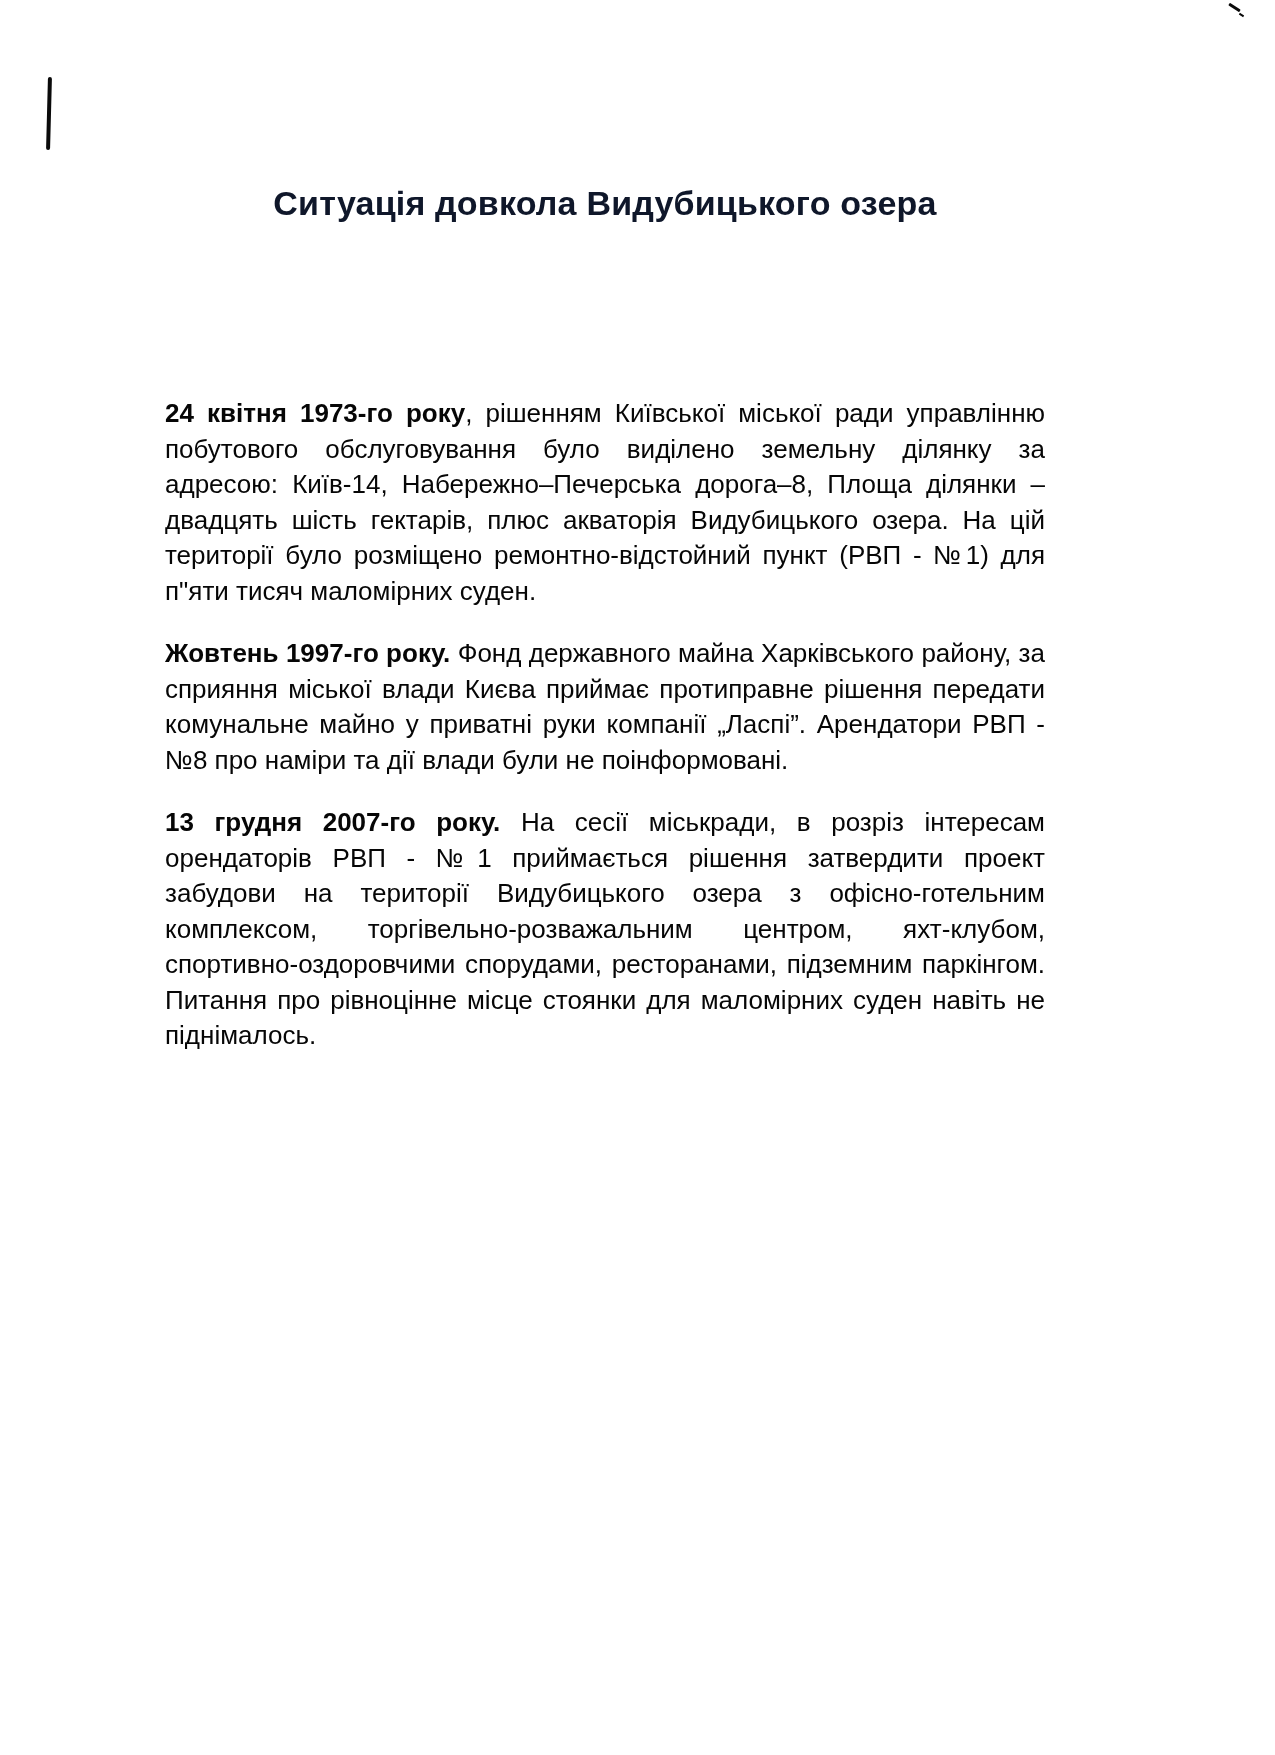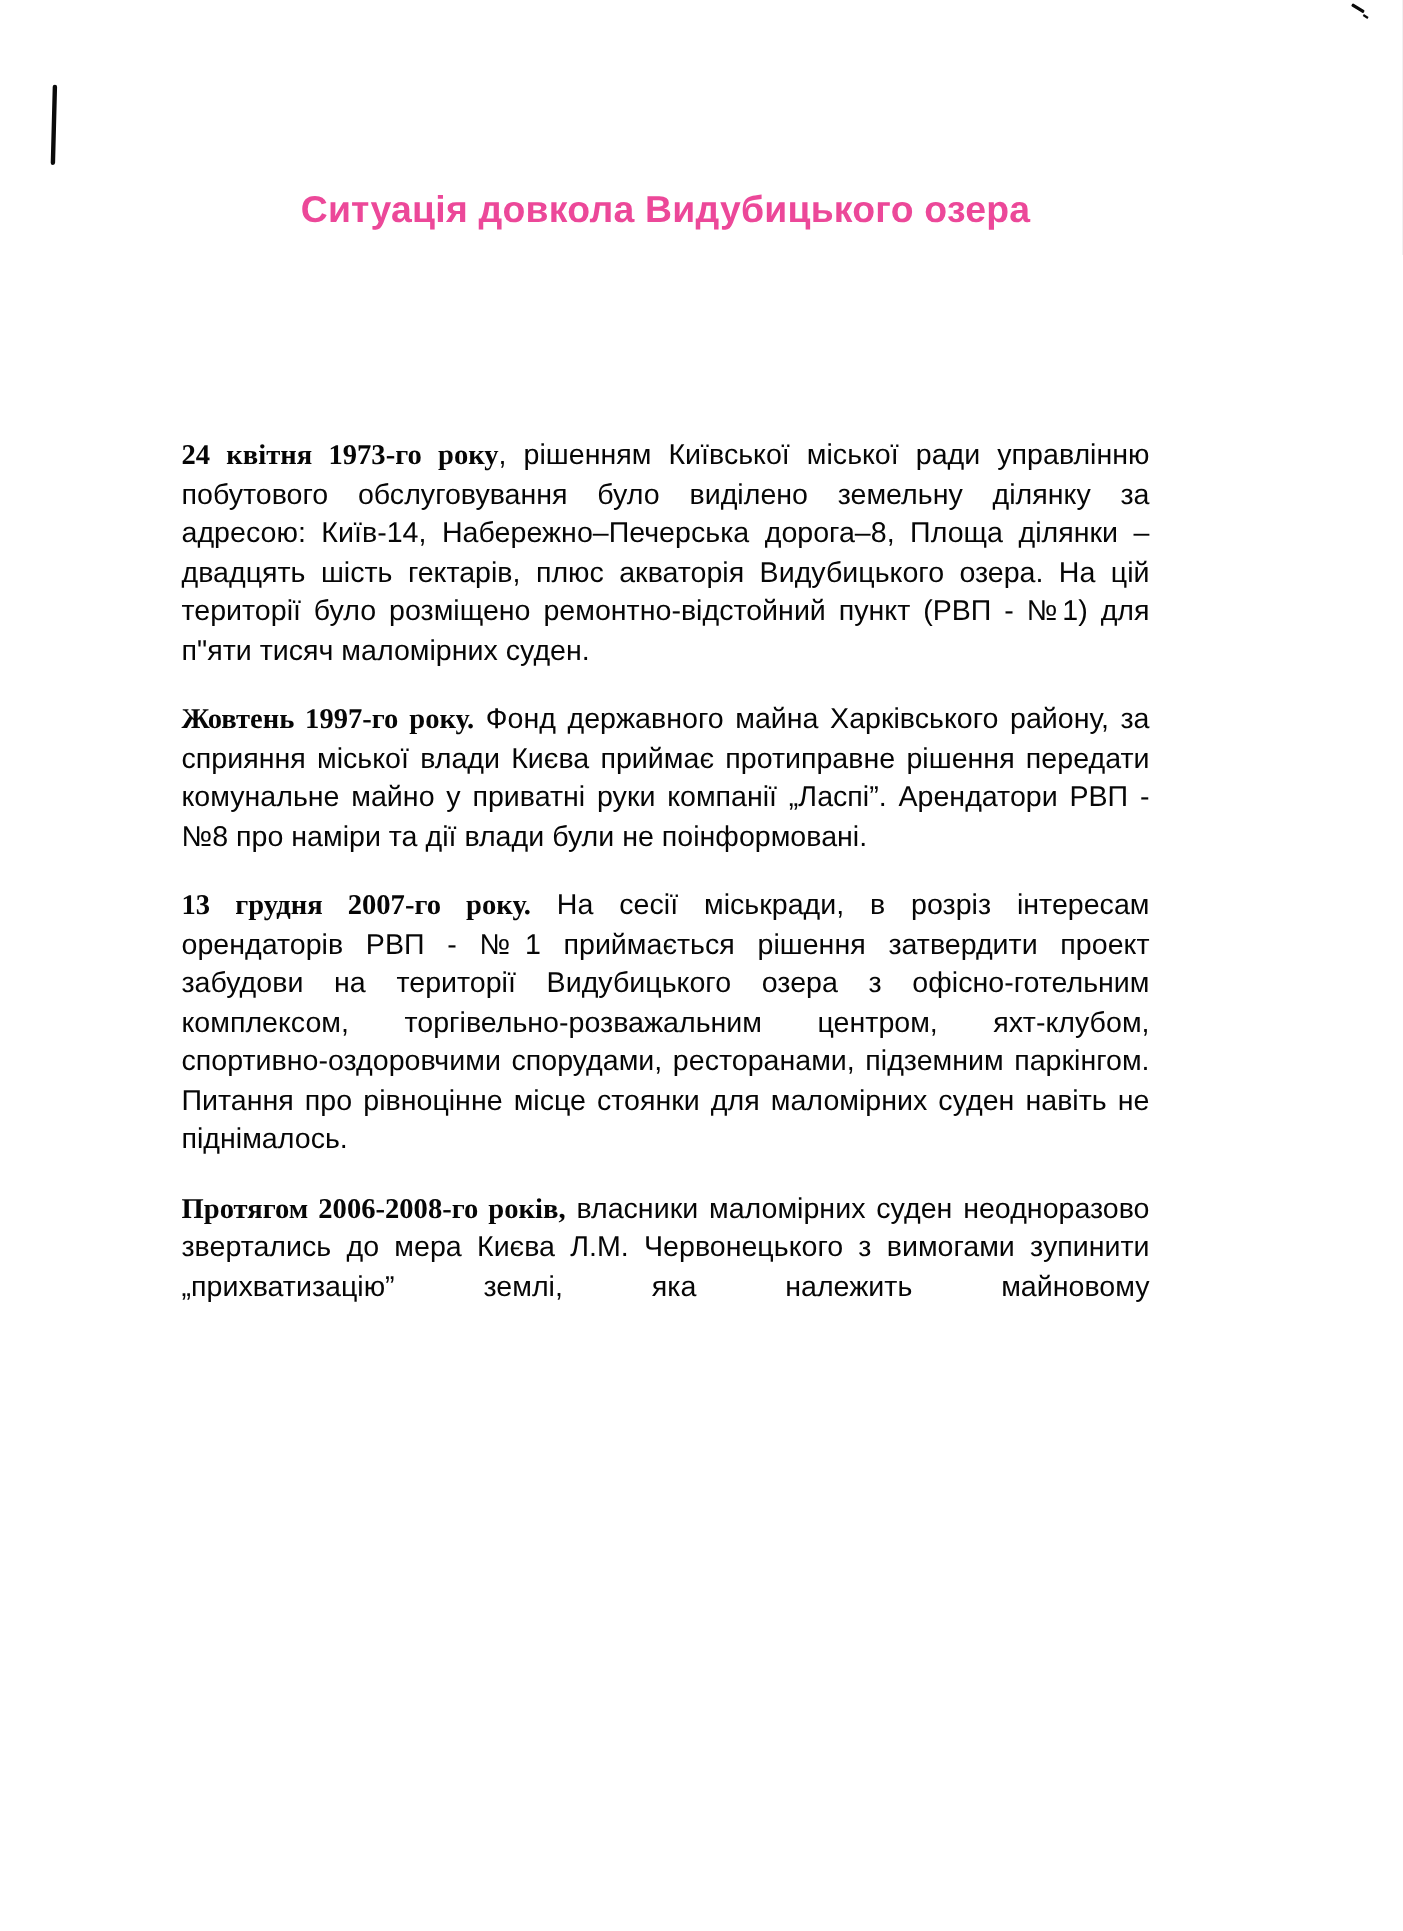--- a/index.html
+++ b/index.html
@@ -49,46 +49,45 @@
     position: absolute;
     left: 11px;
     top: 11px;
     width: 5px;
     height: 2px;
     background: #0a0a0a;
     transform: rotate(32deg);
   }
   .doc-title {
     position: absolute;
-    top: 172px;
+    top: 184px;
     left: 165px;
     width: 880px;
     margin: 0;
     font-size: 34px;
     font-weight: bold;
     text-align: center;
     letter-spacing: 0.2px;
-    color: #ec4899;
+    color: #0f172a;
   }
   .doc-body {
     position: absolute;
     top: 396px;
     left: 165px;
     width: 880px;
   }
   .doc-body p {
     margin: 0 0 27px 0;
     font-size: 26px;
     line-height: 35.5px;
     text-align: justify;
     color: #060606;
   }
   .doc-body p .lead {
     font-weight: bold;
-    font-family: Liberation Serif, serif;
   }
   
   .doc-body p.continued {
     text-align-last: justify;
   }
 </style>
 </head>
 <body>
 
 <div class="page">
@@ -106,16 +105,15 @@
 
     <p><span class="lead">24 квітня 1973-го року</span><span>, рішенням Київської міської ради управлінню побутового обслуговування було виділено земельну ділянку за адресою: Київ-14, Набережно–Печерська дорога–8, Площа ділянки – двадцять шість гектарів, плюс акваторія Видубицького озера. На цій території було розміщено ремонтно-відстойний пункт (РВП - №1) для п"яти тисяч маломірних суден.</span></p>
 
     <p><span class="lead">Жовтень 1997-го року.</span><span> Фонд державного майна Харківського району, за сприяння міської влади Києва приймає протиправне рішення передати комунальне майно у приватні руки компанії „Ласпі”. Арендатори РВП - №8 про наміри та дії влади були не поінформовані.</span></p>
 
 
 
 
     <p><span class="lead">13 грудня 2007-го року.</span><span> На сесії міськради, в розріз інтересам орендаторів РВП - №1 приймається рішення затвердити проект забудови на території Видубицького озера з офісно-готельним комплексом, торгівельно-розважальним центром, яхт-клубом, спортивно-оздоровчими спорудами, ресторанами, підземним паркінгом. Питання про рівноцінне місце стоянки для маломірних суден навіть не піднімалось.</span></p>
 
-    <p class="continued"><span class="lead">Протягом 2006-2008-го років,</span><span> власники маломірних суден неодноразово звертались до мера Києва Л.М. Червонецького з вимогами зупинити „прихватизацію” землі, яка належить майновому</span></p>
 
   </div>
 </div>
 
 </body></html>

